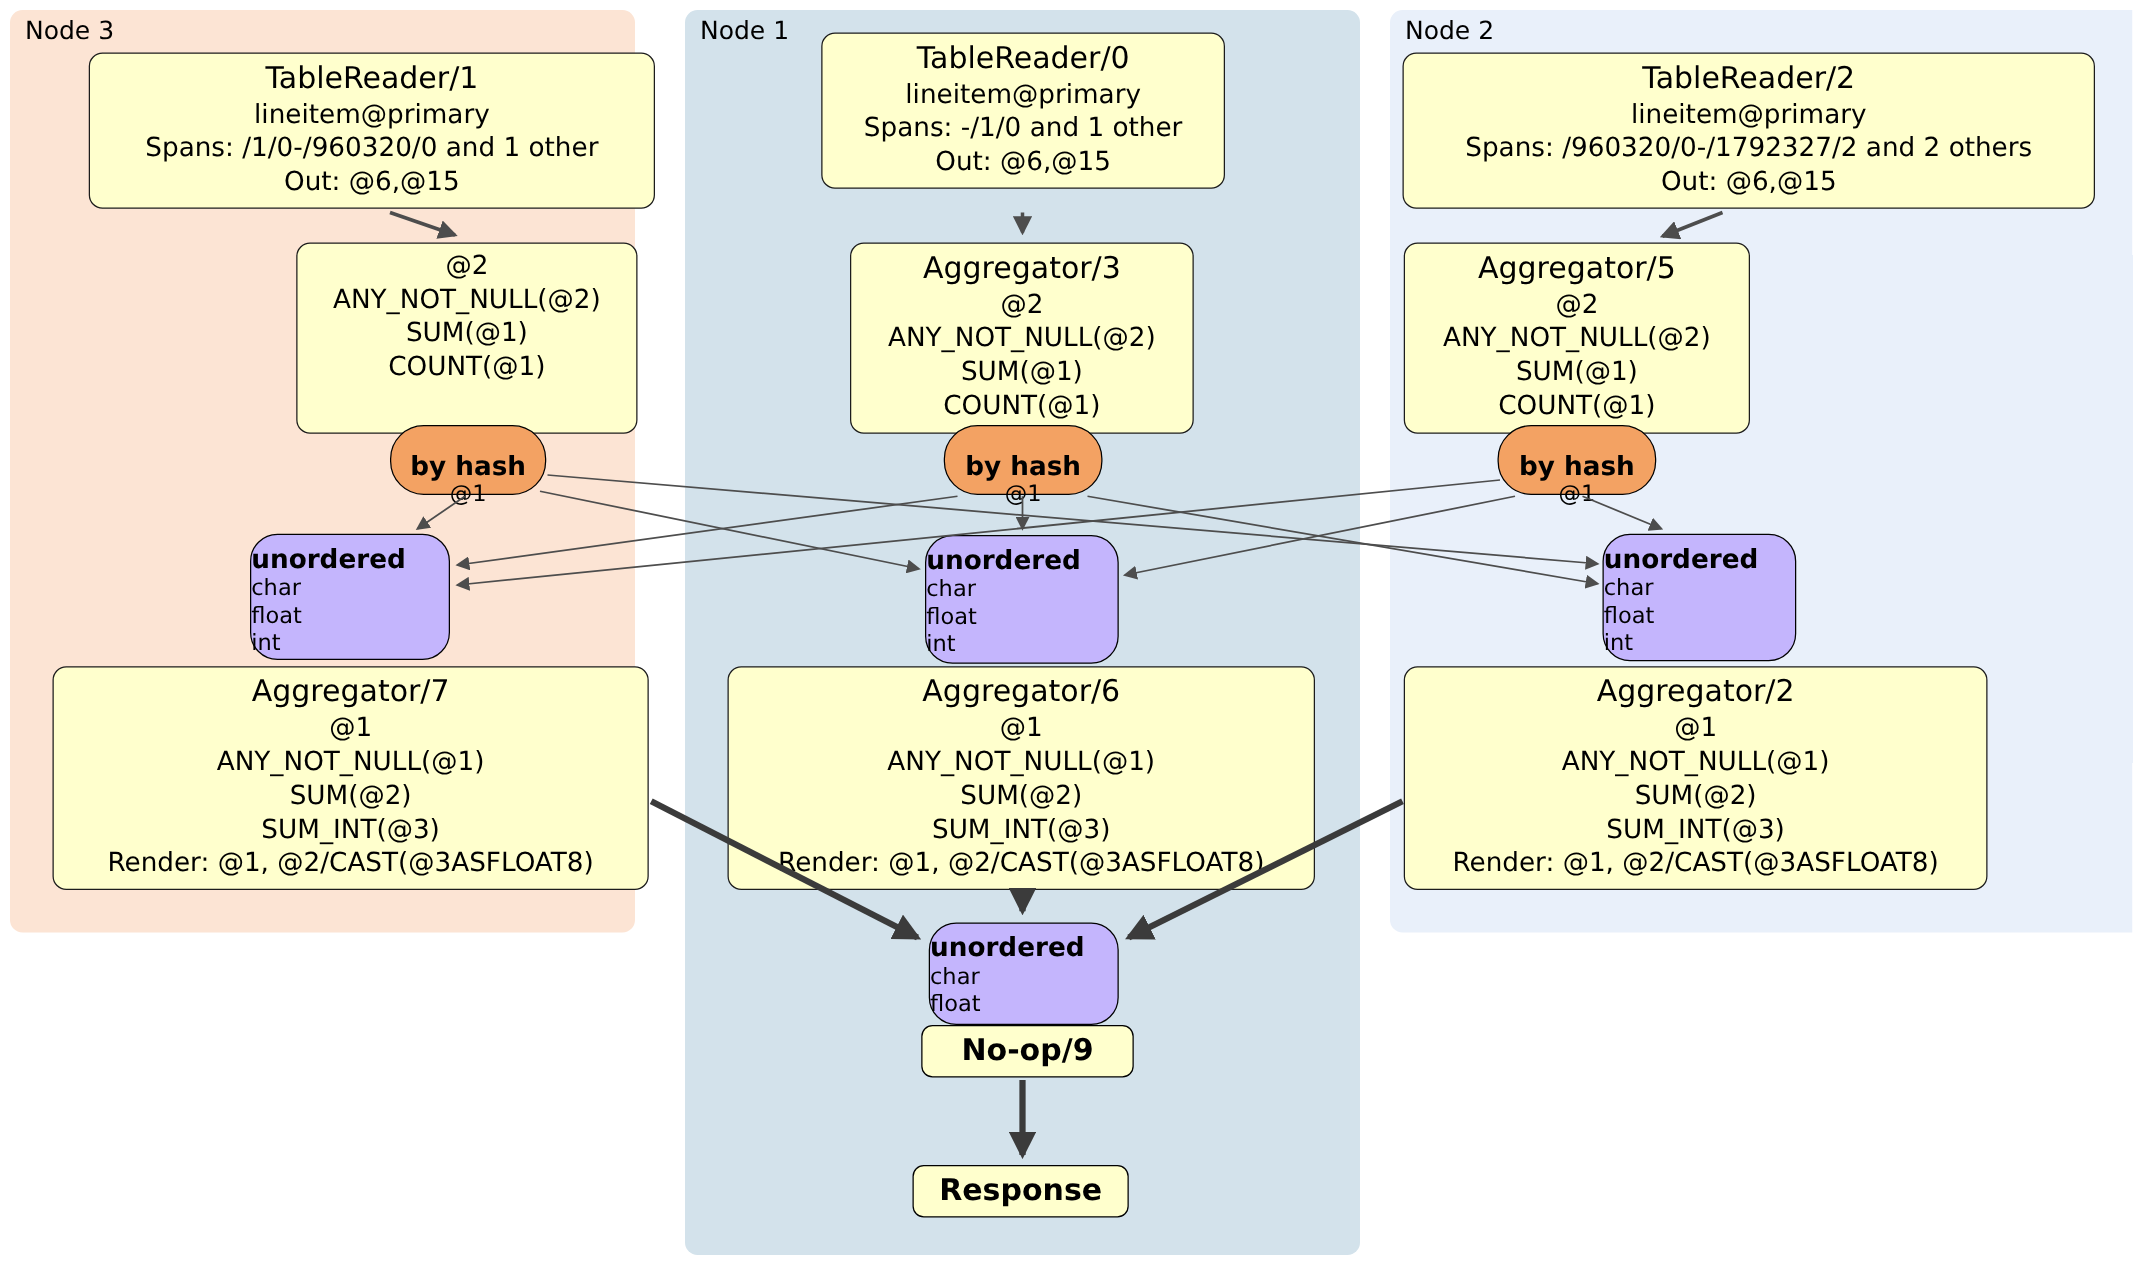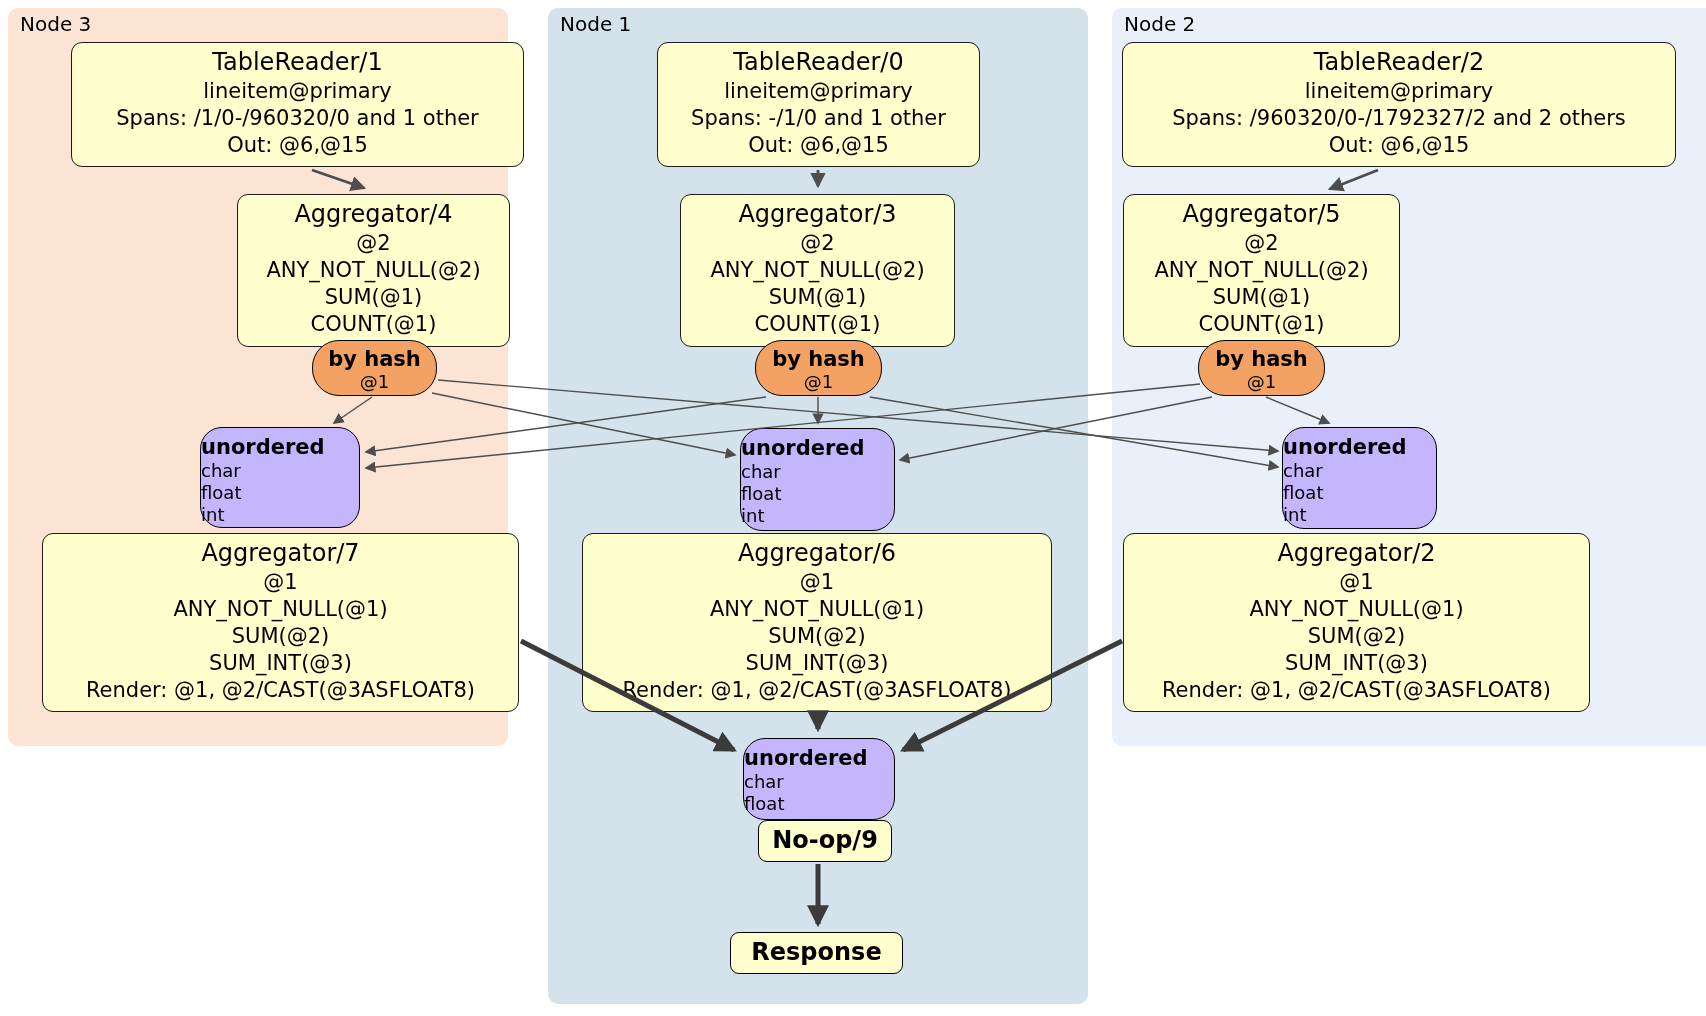--- a/index.html
+++ b/index.html
@@ -13,53 +13,53 @@
   .reg-node3{left:8px;top:8px;width:500px;height:738px;background:#fce4d4;}
   .reg-node1{left:548px;top:8px;width:540px;height:996px;background:#d3e2eb;}
   .reg-node2{left:1092px;top:8px;width:606px;height:738px;background:#e9f0fa;margin-left:20px;}
 
   .box{position:absolute;background:#ffffcd;border:1.4px solid #1c1c1c;border-radius:11px;
        z-index:2;text-align:center;white-space:nowrap;color:#000;padding-top:4px;box-sizing:border-box;}
   .box .title{font-weight:normal;font-size:24px;line-height:31px;}
   .box .line{font-size:21px;line-height:27px;}
 
   .router{position:absolute;background:#f3a263;border:1.6px solid #000;border-radius:27px;
-          z-index:3;text-align:center;white-space:nowrap;padding-top:6px;box-sizing:border-box;}
+          z-index:3;text-align:center;white-space:nowrap;padding-top:20px;box-sizing:border-box;}
   .router .r-title{font-weight:bold;font-size:21px;line-height:24px;}
   .router .r-sub{font-size:18px;line-height:21px;}
 
   .sync{position:absolute;background:#c4b5fd;border:1.6px solid #000;border-radius:22px;
         z-index:3;text-align:left;white-space:nowrap;padding-top:6px;box-sizing:border-box;}
   .sync .s-title{font-weight:bold;font-size:21px;line-height:26px;}
   .sync .s-line{font-size:18px;line-height:22px;}
 
   .minibox{position:absolute;background:#ffffcd;border:1.6px solid #000;border-radius:9px;
            z-index:3;text-align:center;white-space:nowrap;box-sizing:border-box;}
   .minibox .title{font-weight:bold;font-size:24px;line-height:39px;}
 
   svg.edges{position:absolute;left:0;top:0;z-index:5;pointer-events:none;}
 
   
   .tr1{left:71px;top:42px;width:453px;height:125px;}
-  .tr0{left:657px;top:42px;width:323px;height:125px;}
+  .tr0{left:657px;top:26px;width:323px;height:125px;}
   .tr2{left:1122px;top:42px;width:554px;height:125px;text-align:center;}
   .agg4{left:237px;top:194px;width:273px;height:153px;}
   .agg3{left:680px;top:194px;width:275px;height:153px;}
   .agg5{left:1123px;top:194px;width:277px;height:153px;}
   .hashL{left:312px;top:340px;width:125px;height:56px;}
   .hashC{left:755px;top:340px;width:127px;height:56px;}
   .hashR{left:1198px;top:340px;width:127px;height:56px;}
   .syncL{left:200px;top:427px;width:160px;height:101px;}
   .syncC{left:740px;top:428px;width:155px;height:103px;}
   .syncR{left:1282px;top:427px;width:155px;height:102px;}
   .agg7{left:42px;top:533px;width:477px;height:179px;}
   .agg6{left:582px;top:533px;width:470px;height:179px;}
   .agg8{left:1123px;top:533px;width:467px;height:179px;}
   .syncB{left:743px;top:738px;width:152px;height:82px;}
-  .noop{left:737px;top:820px;width:134px;height:42px;margin-left:21px;}
+  .noop{left:737px;top:820px;width:170px;height:42px;}
   .response{left:730px;top:932px;width:173px;height:42px;}
 </style>
 </head>
 <body>
 
 <div class="canvas">
 
   <div class="region reg-node3">
     <div class="region-label">Node 3</div>
   </div>
@@ -83,21 +83,20 @@
     <div class="line">Out: @6,@15</div>
   </div>
   <div class="box tr2">
     <div class="title">TableReader/2</div>
     <div class="line">lineitem@primary</div>
     <div class="line">Spans: /960320/0-/1792327/2 and 2 others</div>
     <div class="line">Out: @6,@15</div>
   </div>
 
   <div class="box agg4">
-    <div class="title">Aggregator/4</div>
     <div class="line">@2</div>
     <div class="line">ANY_NOT_NULL(@2)</div>
     <div class="line">SUM(@1)</div>
     <div class="line">COUNT(@1)</div>
   </div>
   <div class="box agg3">
     <div class="title">Aggregator/3</div>
     <div class="line">@2</div>
     <div class="line">ANY_NOT_NULL(@2)</div>
     <div class="line">SUM(@1)</div>

